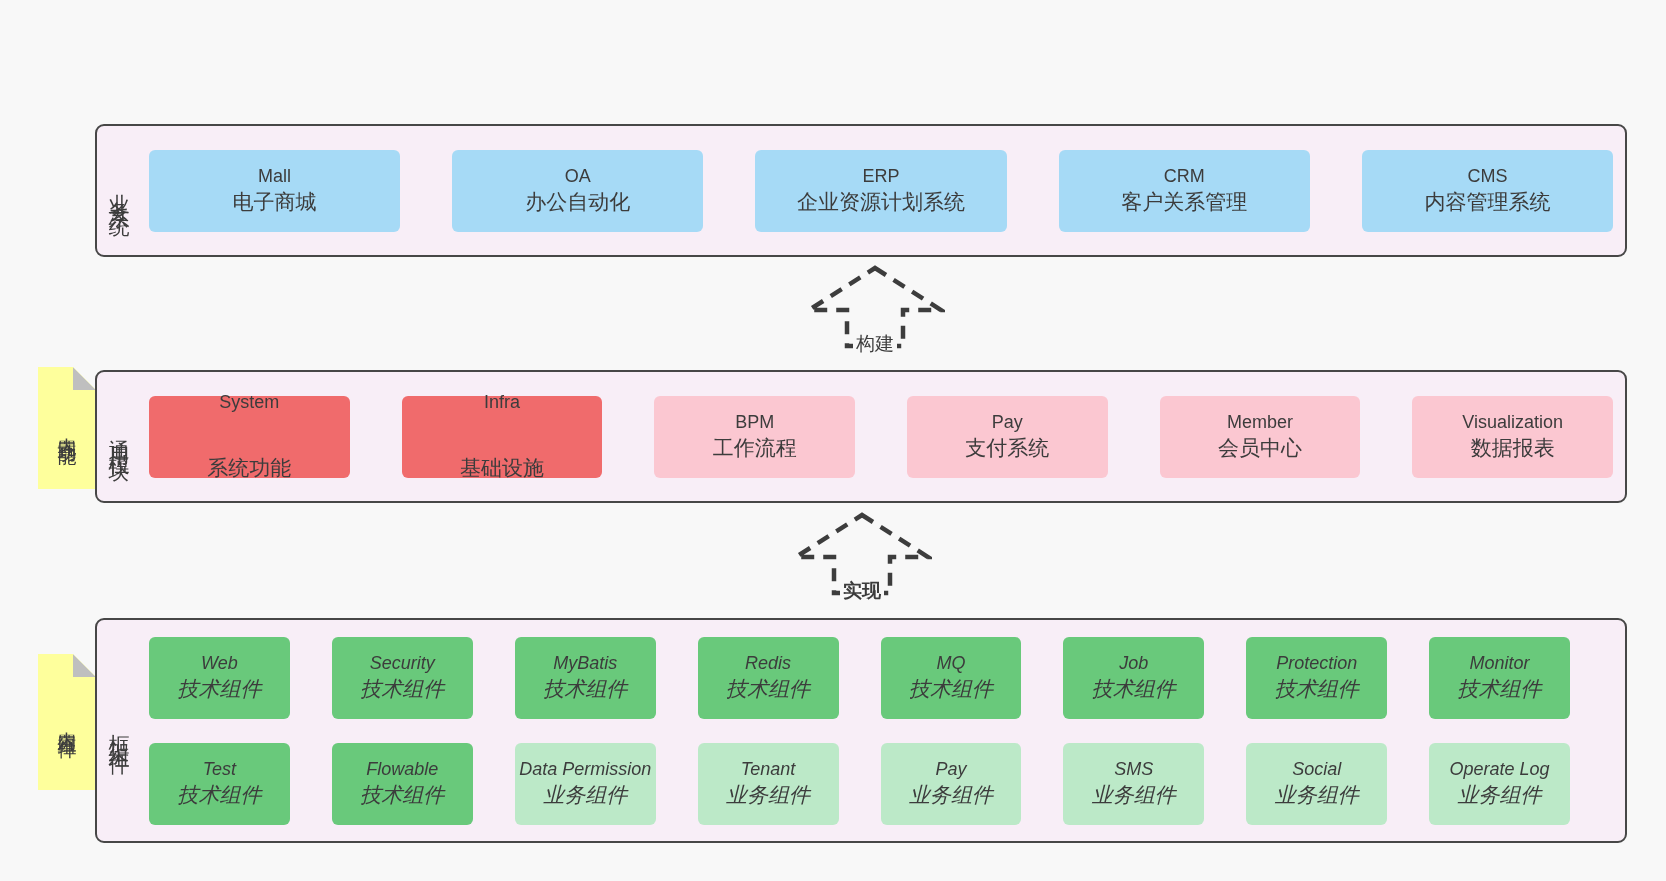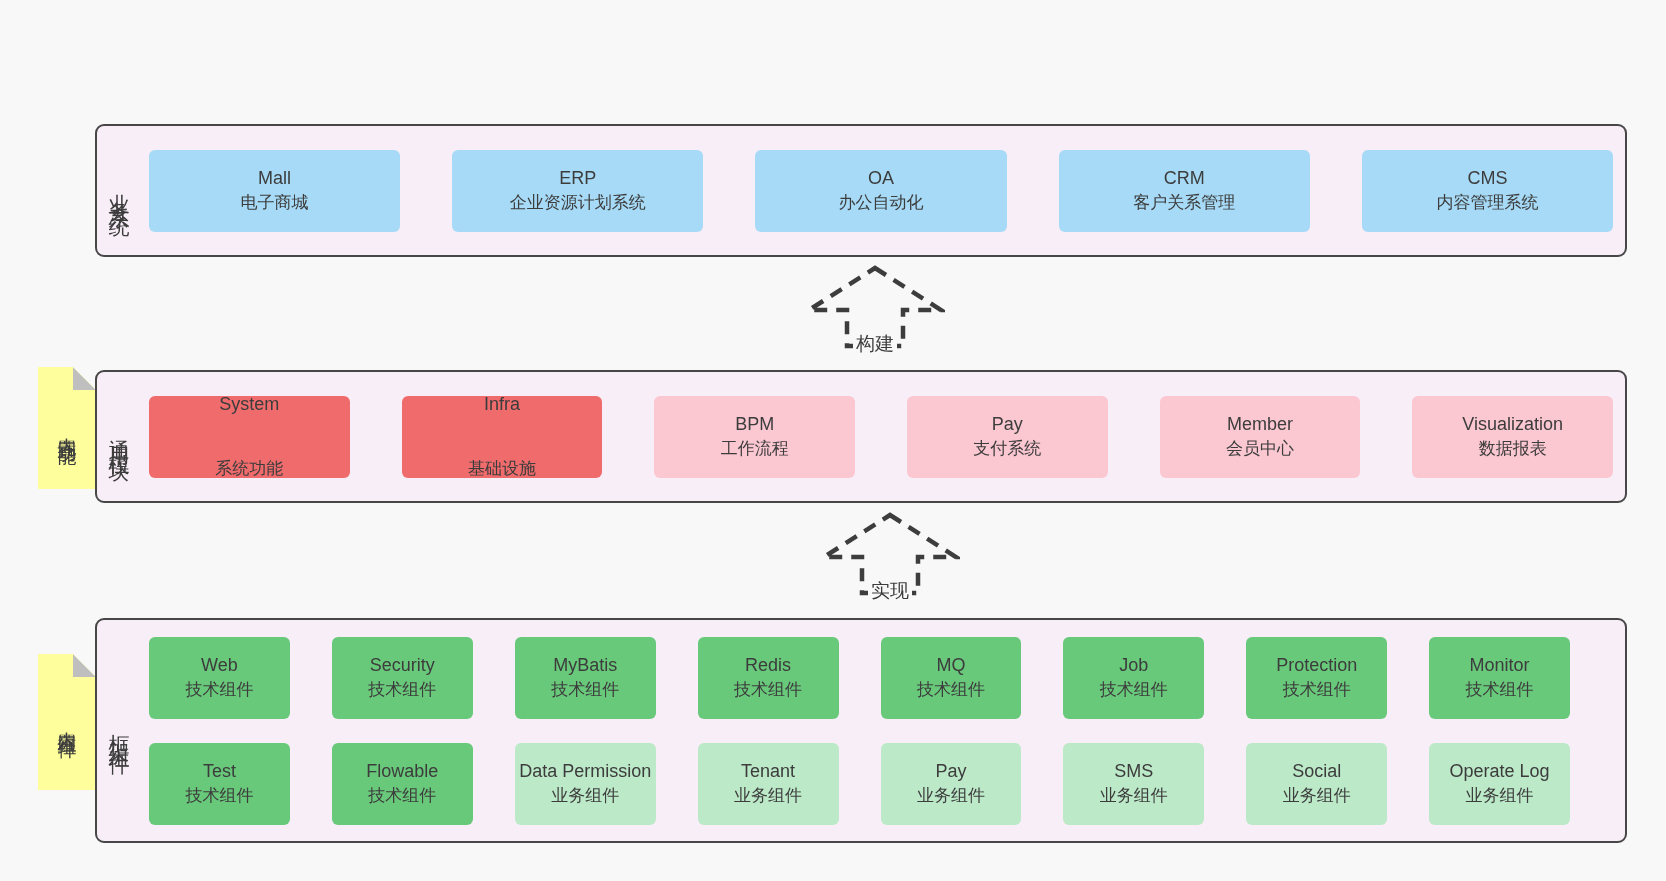--- a/index.html
+++ b/index.html
@@ -56,37 +56,38 @@
   }
   .band-boxes .box { flex: 1; height: 82px; }
 
   .band-grid {
     flex: 1;
     display: flex;
     flex-direction: column;
     justify-content: center;
     gap: 24px;
     padding: 0 55px 0 12px;
+    font-style: italic;
   }
   .grid-row { display: flex; gap: 42px; }
   .grid-row .box { flex: 1; height: 82px; }
 
   
   .box {
     border-radius: 6px;
     display: flex;
     flex-direction: column;
     align-items: center;
     justify-content: center;
     text-align: left;
     line-height: 1.38;
     padding: 2px 4px;
   }
   .box-name { font-size: 18px; }
-  .box-desc { font-size: 17px; }
+  .box-desc { font-size: 21px; }
   .v-blue        { background: var(--box-blue, #a6daf6); }
   .v-red         { background: var(--box-red, #f06b6c); gap: 40px; }
   .v-pink        { background: var(--box-pink, #fbc7d1); }
   .v-green       { background: var(--box-green, #69c97b); }
   .v-green-light { background: var(--box-green-light, #bce9c8); }
 
   
   .note {
     position: absolute;
     left: 38px;
@@ -111,21 +112,21 @@
     writing-mode: vertical-rl;
     text-orientation: upright;
     font-size: 19px;
     letter-spacing: 3px;
     color: var(--text, #3c3c3c);
   }
 
   
   .arrow { position: absolute; width: 140px; height: 88px; z-index: 0; }
   .arrow-1 { left: 805px; top: 262px; }
-  .arrow-2 { left: 820px; top: 509px; }
+  .arrow-2 { left: 792px; top: 509px; font-weight: bold; }
   .arrow svg { display: block; }
   .arrow polygon {
     fill: none;
     stroke: var(--arrow-dash, #3d3d3d);
     stroke-width: 4.5;
     stroke-dasharray: 13 9;
   }
   .arrow-label {
     position: absolute;
     left: 50%;
@@ -145,26 +146,26 @@
 <div class="stage">
 
   <div class="band band-1">
     <div class="band-label">业务系统</div>
     <div class="band-boxes">
       <div class="box v-blue">
         <div class="box-name">Mall</div>
         <div class="box-desc">电子商城</div>
       </div>
       <div class="box v-blue">
+        <div class="box-name">OA</div>
+        <div class="box-desc">办公自动化</div>
+      </div>
+      <div class="box v-blue">
         <div class="box-name">ERP</div>
         <div class="box-desc">企业资源计划系统</div>
-      </div>
-      <div class="box v-blue">
-        <div class="box-name">OA</div>
-        <div class="box-desc">办公自动化</div>
       </div>
       <div class="box v-blue">
         <div class="box-name">CRM</div>
         <div class="box-desc">客户关系管理</div>
       </div>
       <div class="box v-blue">
         <div class="box-name">CMS</div>
         <div class="box-desc">内容管理系统</div>
       </div>
     </div>

